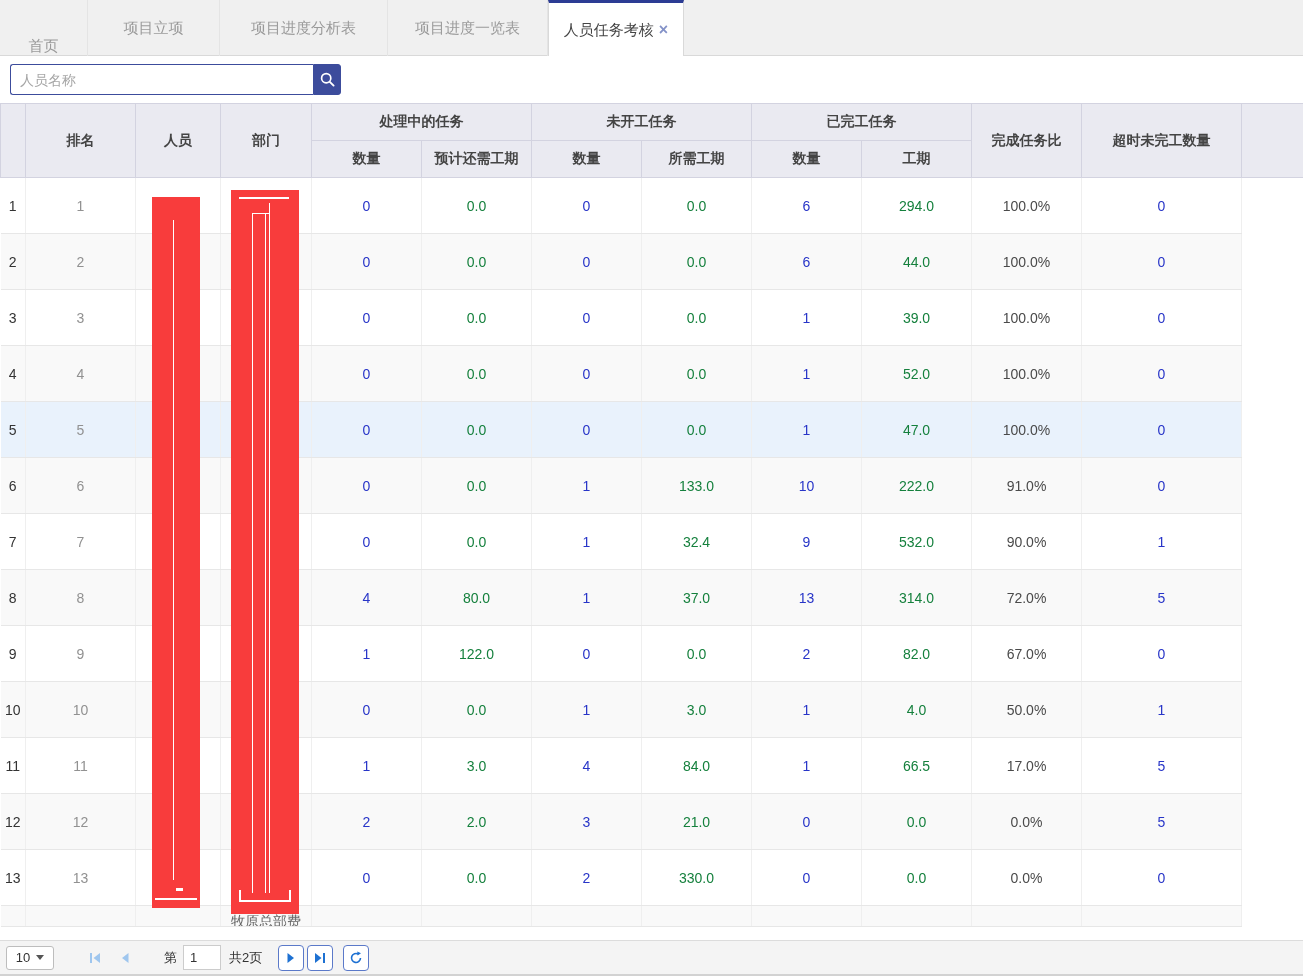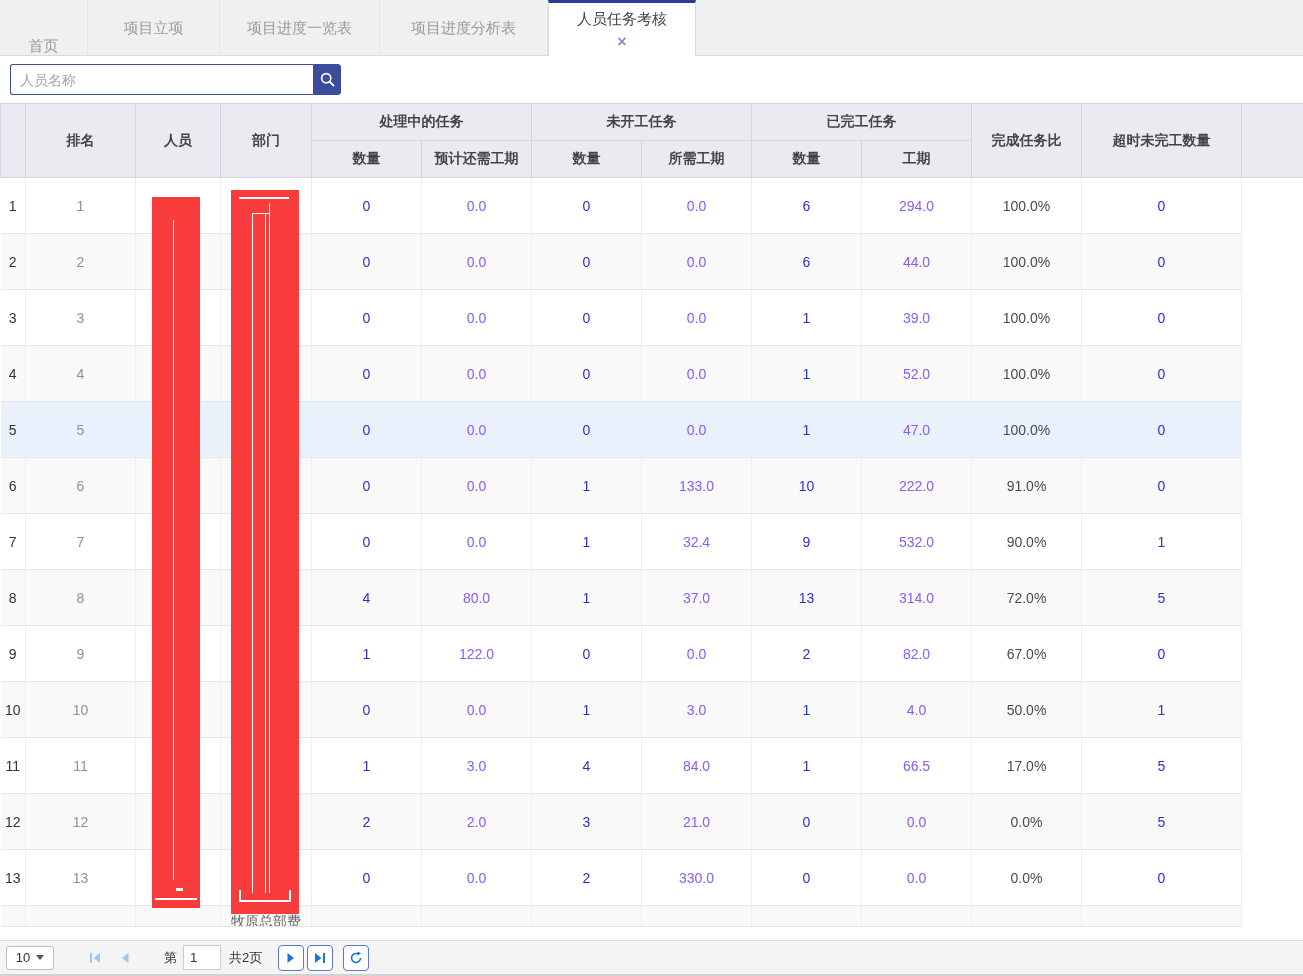--- a/index.html
+++ b/index.html
@@ -5,23 +5,23 @@
   * { box-sizing: border-box; margin: 0; padding: 0; }
   html, body { width: 1303px; height: 976px; overflow: hidden; background: #fff;
     font-family: "Liberation Sans", "DejaVu Sans", sans-serif; }
 
   
   .tabbar { position: absolute; left: 0; top: 0; width: 1303px; height: 56px;
     background: #f0f0f0; border-bottom: 1px solid #d9d9d9; display: flex; align-items: stretch; }
   .tab { display: flex; align-items: center; justify-content: center; height: 56px;
     font-size: 15px; color: #9a9a9a; cursor: pointer; border-right: 1px solid #e4e4e4; }
   .tab.t1 { width: 88px; align-items: flex-end; } .tab.t2 { width: 132px; } .tab.t3 { width: 168px; } .tab.t4 { width: 160px; }
-  .tab.active { width: 148px; background: #fff; color: #444;
+  .tab.active { width: 136px; background: #fff; color: #444;
     border-top: 3px solid #2c3c94; border-left: 1px solid #d9d9d9; border-right: 1px solid #d9d9d9;
-    height: 57px; margin-bottom: -1px; gap: 5px; font-size: 15px; flex-direction: column; }
+    height: 57px; margin-bottom: -1px; gap: 5px; font-size: 15px; }
   .tab-close { color: #8492c8; font-weight: bold; font-size: 16px; line-height: 1; cursor: pointer; }
 
   
   .search-row { position: absolute; left: 0; top: 56px; width: 1303px; height: 47px; background: #fff; }
   .search-box { position: absolute; left: 2px; top: 8px; display: flex; padding-left: 8px; }
   .search-input { width: 303px; height: 31px; border: 1px solid #3c4c9c; border-right: none;
     border-radius: 3px 0 0 3px; padding: 0 9px; font-size: 14px; color: #333; outline: none; }
   .search-input::placeholder { color: #a6a6a6; }
   .search-btn { width: 28px; height: 31px; background: #3c4c9c; border: 1px solid #3c4c9c;
     border-radius: 0 3px 3px 0; display: flex; align-items: center; justify-content: center; cursor: pointer; }
@@ -33,21 +33,21 @@
     color: #444; height: 37px; text-align: center; }
   thead th.filler { border-left: 1px solid #d3d3e0; border-right: none; }
   tbody td { height: 56px; text-align: center; font-size: 14px; color: #555;
     border-bottom: 1px solid #e7e7e7; border-right: 1px solid #efefef; background: #fff; }
   tbody tr.even td { background: #f9f9f9; }
   tbody tr.hl td { background: #e9f2fc; }
   tbody td.fill { background: #fff !important; border: none; }
   td.c-no { color: #333; }
   td.c-rank { color: #919191; }
   td.c-blue { color: #2835c8; }
-  td.c-gray { color: #8b5cf6; }
+  td.c-gray { color: #15803d; }
   td.c-dark { color: #4a4a4a; }
   tr.partial td { height: 20px; padding: 0; }
   .clip { height: 20px; overflow: hidden; }
   .clip span { display: inline-block; margin-top: 7px; font-size: 14px; color: #666; }
 
   
   .redact { position: absolute; background: #f83c3c; z-index: 5; }
   .wl { position: absolute; background: #fff; }
 
   
@@ -72,25 +72,25 @@
 </head>
 <body>
 
 <div class="tabbar">
   <div class="tab t1">
       <span>首页</span>
     </div>
   <div class="tab t2">
       <span>项目立项</span>
     </div>
+  <div class="tab t3">
+      <span>项目进度分析表</span>
+    </div>
   <div class="tab t4">
       <span>项目进度一览表</span>
-    </div>
-  <div class="tab t3">
-      <span>项目进度分析表</span>
     </div>
   <div class="tab active">
     <span>人员任务考核</span>
     <span class="tab-close">×</span>
   </div>
 </div>
 
 <div class="search-row">
   <div class="search-box">
     <input class="search-input" placeholder="人员名称" style="">

